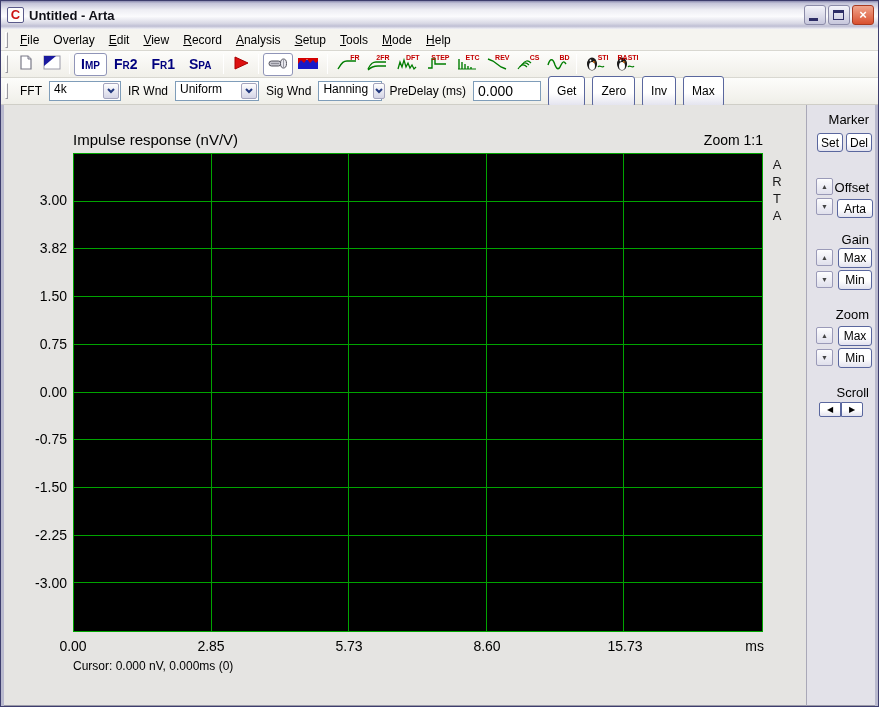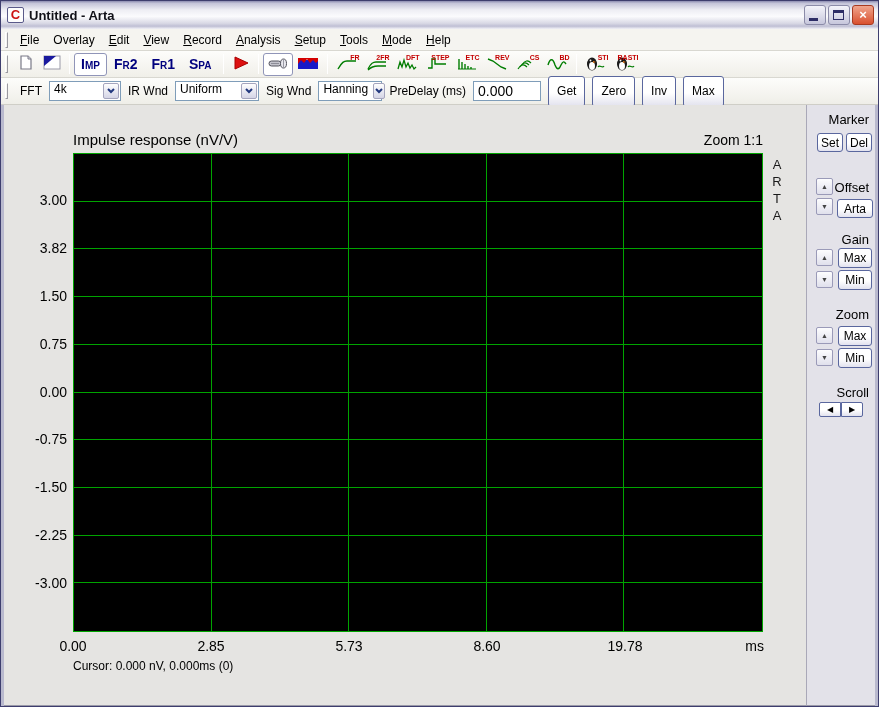--- a/index.html
+++ b/index.html
@@ -323,21 +323,21 @@
         <div class="y-tick" style="left: 5px; top: 230.6px;">0.75</div>
         <div class="y-tick" style="left: 5px; top: 278.5px;">0.00</div>
         <div class="y-tick" style="left: 5px; top: 326.4px;">-0.75</div>
         <div class="y-tick" style="left: 5px; top: 374.3px;">-1.50</div>
         <div class="y-tick" style="left: 5px; top: 422.2px;">-2.25</div>
         <div class="y-tick" style="left: 5px; top: 470.1px;">-3.00</div>
         <div class="x-tick" style="left: 37px;">0.00</div>
         <div class="x-tick" style="left: 175px;">2.85</div>
         <div class="x-tick" style="left: 313px;">5.73</div>
         <div class="x-tick" style="left: 451px;">8.60</div>
-        <div class="x-tick" style="left: 589px;">19.78</div>
+        <div class="x-tick" style="left: 589px;">15.73</div>
       </div>
 
     <div class="side-panel">
       <div class="sp-label" style="top:7px;">Marker</div>
       <div class="sp-btn" style="left:10px; top:28px; width:26px; height:19px;">Set</div>
       <div class="sp-btn" style="left:39px; top:28px; width:26px; height:19px;">Del</div>
 
       <div class="spin" style="left:9px; top:73px;">
           <span>▲</span>
         </div>

